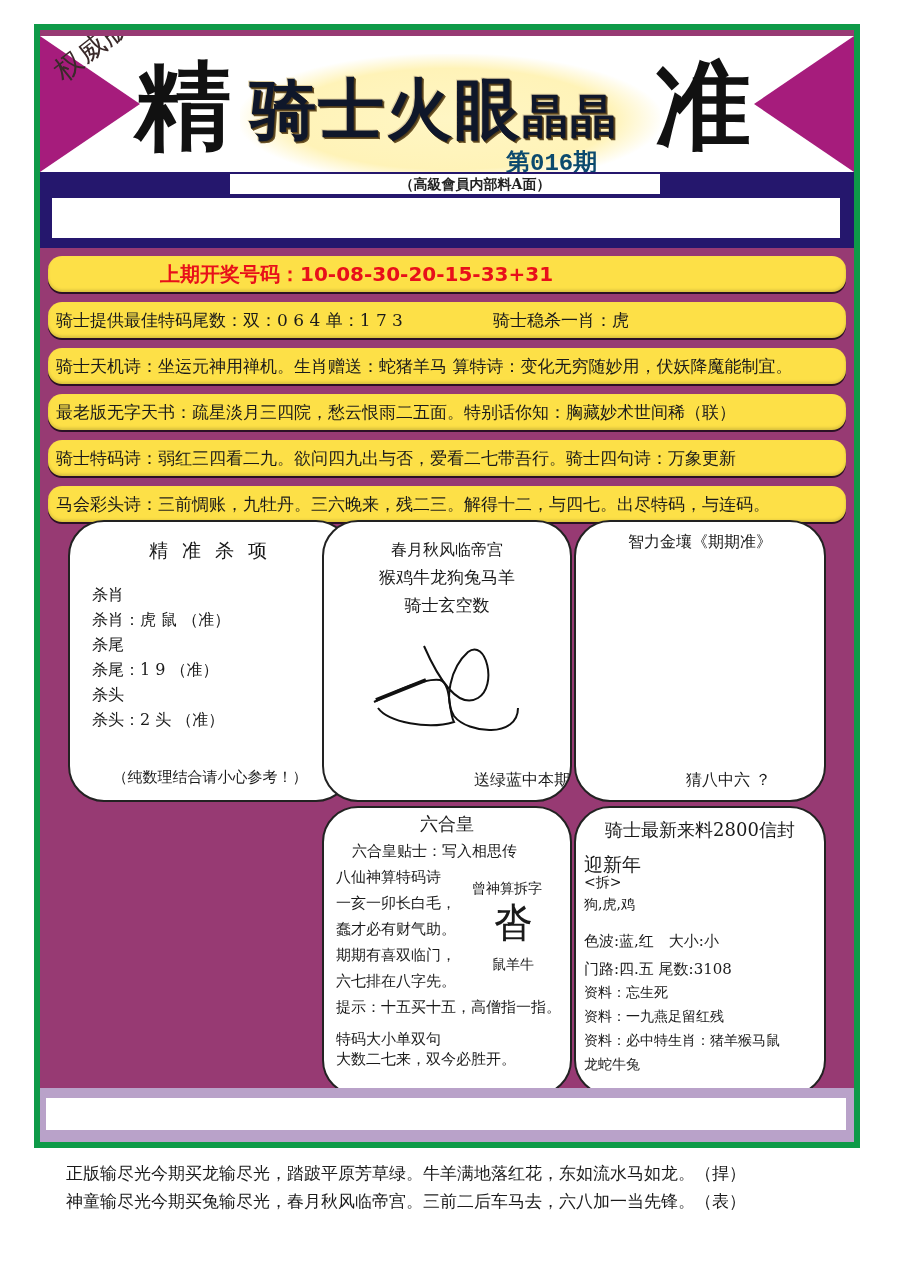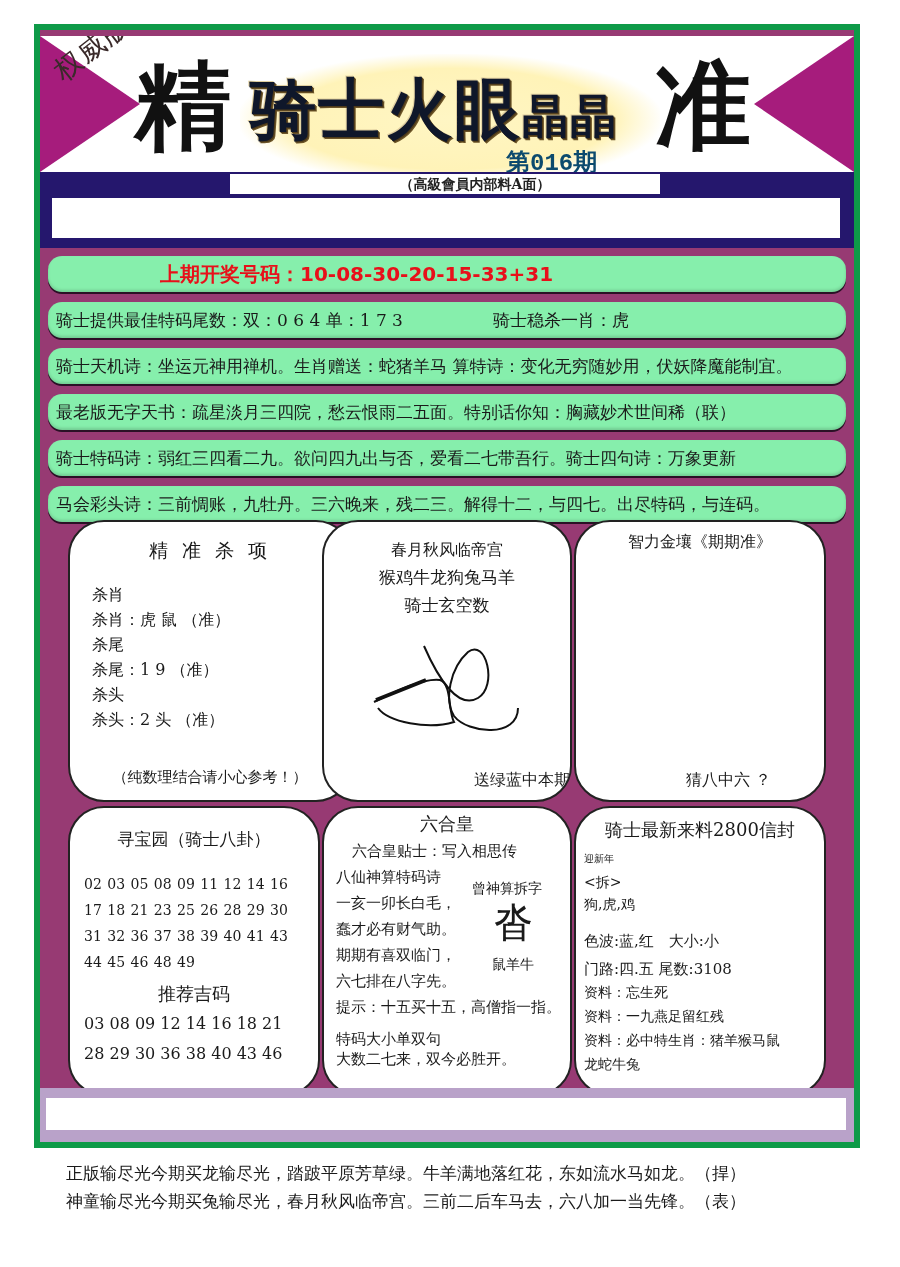--- a/index.html
+++ b/index.html
@@ -64,21 +64,21 @@
   .subtitle-bar {
     position: absolute; left: 190px; top: 2px; width: 430px; height: 20px; background: #fff;
     font-size: 14px; font-weight: bold; text-align: center; line-height: 20px; color: #222;
   }
   .subtitle-bar span { position: relative; left: 30px; }
   .blank-bar {
     position: absolute; left: 12px; right: 14px; top: 26px; height: 40px; background: #fff;
   }
   
   .row {
-    position: absolute; left: 8px; right: 8px; height: 36px; background: #86efac;
+    position: absolute; left: 8px; right: 8px; height: 36px; background: #fde047;
     border-radius: 14px; box-shadow: 0 2px 0 #2b1026, inset 0 -2px 3px rgba(0,0,0,0.15);
     font-size: 17px; line-height: 36px; padding-left: 8px; box-sizing: border-box;
     white-space: nowrap; overflow: hidden; color: #1a1a1a;
   }
   .row.red { color: #e8101a; font-weight: bold; font-size: 20px; font-family: "DejaVu Sans", sans-serif; padding-left: 112px; }
   .row .gap { display: inline-block; width: 90px; }
   
   .card {
     position: absolute; background: #fff; border-radius: 36px; box-sizing: border-box;
     border: 2px solid #222; overflow: hidden; font-size: 16px; color: #1a1a1a;
@@ -152,50 +152,40 @@
         <path d="M8 62 L 58 42" stroke="#111" stroke-width="4"></path>
       </svg>
       <div class="t" style="left:0;right:0;top:248px;text-align:right;">送绿蓝中本期</div>
     </div>
 
     <div class="card c3">
       <div class="t" style="left:0;right:0;top:10px;text-align:center;">智力金壤《期期准》</div>
       <div class="t" style="left:110px;top:248px;">猜八中六 ？</div>
     </div>
 
-    <div class="card c4">
-      <div class="t" style="left:0;right:0;top:20px;text-align:center;font-size:17px;">寻宝园（骑士八卦）</div>
-      <div class="t nums" style="left:14px;top:68px;font-size:14px;word-spacing:1px;">02 03 05 08 09 11 12 14 16</div>
-      <div class="t nums" style="left:14px;top:94px;font-size:14px;word-spacing:1px;">17 18 21 23 25 26 28 29 30</div>
-      <div class="t nums" style="left:14px;top:120px;font-size:14px;word-spacing:1px;">31 32 36 37 38 39 40 41 43</div>
-      <div class="t nums" style="left:14px;top:146px;font-size:14px;word-spacing:1px;">44 45 46 48 49</div>
-      <div class="t" style="left:0;right:0;top:174px;text-align:center;font-size:18px;">推荐吉码</div>
-      <div class="t nums" style="left:14px;top:206px;font-size:16px;">03 08 09 12 14 16 18 21</div>
-      <div class="t nums" style="left:14px;top:236px;font-size:16px;">28 29 30 36 38 40 43 46</div>
-    </div>
 
     <div class="card c5">
       <div class="t" style="left:0;right:0;top:4px;text-align:center;font-size:18px;">六合皇</div>
       <div class="t" style="left:12px;top:34px;font-size:15px;margin-left:16px;">六合皇贴士：写入相思传</div>
       <div class="t" style="left:12px;top:60px;font-size:15px;">八仙神算特码诗</div>
       <div class="t" style="left:12px;top:86px;font-size:15px;">一亥一卯长白毛，</div>
       <div class="t" style="left:12px;top:112px;font-size:15px;">蠢才必有财气助。</div>
       <div class="t" style="left:12px;top:138px;font-size:15px;">期期有喜双临门，</div>
       <div class="t" style="left:12px;top:164px;font-size:15px;">六七排在八字先。</div>
       <div class="t" style="left:12px;top:190px;font-size:15px;">提示：十五买十五，高僧指一指。</div>
       <div class="t" style="left:12px;top:216px;font-size:15px;margin-top:6px;">特码大小单双句</div>
       <div class="t" style="left:12px;top:242px;font-size:15px;">大数二七来，双今必胜开。</div>
       <div class="t" style="left:148px;top:72px;font-size:14px;">曾神算拆字</div>
       <div class="t" style="left:170px;top:94px;font-size:40px;line-height:1;">沓</div>
       <div class="t" style="left:168px;top:148px;font-size:14px;">鼠羊牛</div>
     </div>
 
     <div class="card c6">
       <div class="t" style="left:0;right:0;top:10px;text-align:center;font-size:18px;">骑士最新来料2800信封</div>
-      <div class="t" style="left:8px;top:44px;font-size:10px;">迎新年</div>
+      <div class="t" style="left:8px;top:44px;font-size:19px;">迎新年</div>
       <div class="t" style="left:8px;top:66px;font-size:14px;">&lt;拆&gt;</div>
       <div class="t" style="left:8px;top:88px;font-size:14px;">狗,虎,鸡</div>
       <div class="t" style="left:8px;top:124px;font-size:15px;">色波:蓝,红　大小:小</div>
       <div class="t" style="left:8px;top:152px;font-size:15px;">门路:四.五 尾数:3108</div>
       <div class="t" style="left:8px;top:176px;font-size:14px;">资料：忘生死</div>
       <div class="t" style="left:8px;top:200px;font-size:14px;">资料：一九燕足留红残</div>
       <div class="t" style="left:8px;top:224px;font-size:14px;">资料：必中特生肖：猪羊猴马鼠</div>
       <div class="t" style="left:8px;top:248px;font-size:14px;">龙蛇牛兔</div>
     </div>
 

